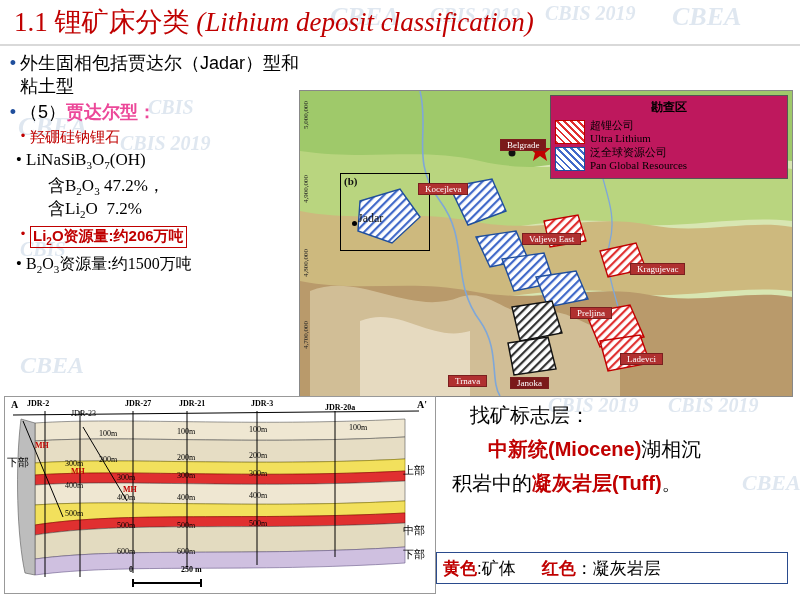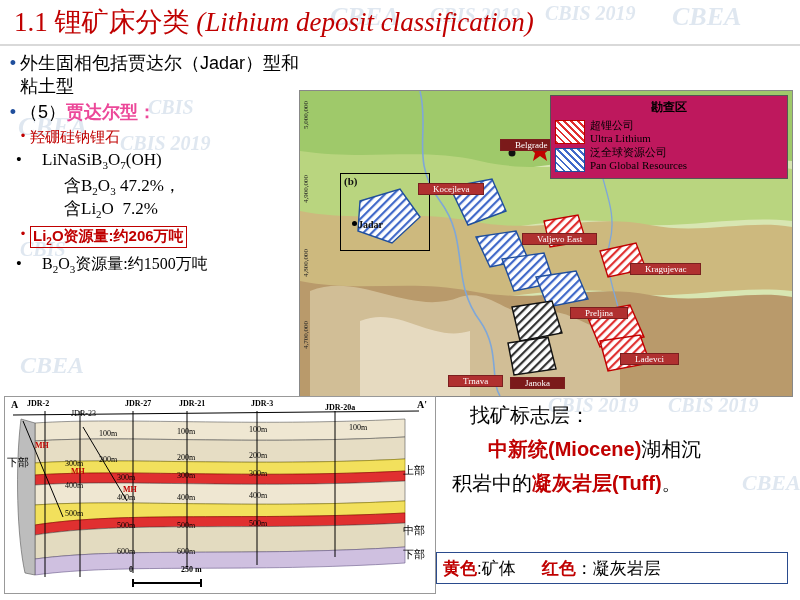--- a/index.html
+++ b/index.html
@@ -40,51 +40,51 @@
   .b-text{font-size:18px;color:#000;line-height:1.3;}
   .b1 .b-text{font-size:18px;}
   .b2 .b-text{font-size:18px;}
   .red{color:#ec4899;}
   .jadarite{
     font-family:"Liberation Serif", serif;
     font-size:20px;color:#1f4e9c;font-weight:bold;font-style:italic;
     margin-left:26px;
   }
   .hydro{font-size:15px;color:#c00000;}
-  .formula{font-family:"Liberation Serif", serif;font-size:17px;color:#000;margin-left:16px;}
+  .formula{font-family:"Liberation Serif", serif;font-size:17px;color:#000;}
   .formula sub{font-size:11px;}
   .indent{margin-left:24px;}
   .boxed{
     display:inline-block;border:1px solid #c00000;padding:0 2px;
     color:#c00000;font-size:15px;font-weight:bold;
   }
   
   .map{
     position:absolute;left:299px;top:90px;width:492px;height:305px;
     border:1px solid #888;overflow:hidden;background:#cfe3a6;
   }
   .legend{
     position:absolute;right:4px;top:4px;width:228px;
     background:#be185d;border:1px solid #555;
     font-family:"Liberation Serif", serif;font-size:11px;color:#000;
     padding:3px 4px 4px 4px;
   }
   .legend-title{text-align:center;font-weight:bold;font-size:12px;margin-bottom:3px;}
-  .legend-row{display:flex;align-items:flex-end;margin-bottom:2px;}
+  .legend-row{display:flex;align-items:center;margin-bottom:2px;}
   .swatch{width:28px;height:22px;flex:0 0 28px;margin-right:5px;border:1px solid #333;}
   .sw-red{background:
      repeating-linear-gradient(45deg,#e03030 0 2px,#ffffff 2px 5px);border-color:#c00000;}
   .sw-blue{background:
      repeating-linear-gradient(45deg,#4169c9 0 2px,#ffffff 2px 5px);border-color:#1f4e9c;}
   .sw-black{background:
      repeating-linear-gradient(45deg,#333 0 2px,#ffffff 2px 5px);border-color:#000;}
   .legend-lines{line-height:1.15;}
   .city{
     position:absolute;font-family:"Liberation Serif", serif;
-    font-size:9px;color:#ffffff;background:#b03030;padding:0 14px;
+    font-size:9px;color:#ffffff;background:#b03030;padding:0 6px;
     border:1px solid #7a1f1f;white-space:nowrap;
   }
   .city.dark{background:#7b1a1a;}
   .pt{position:absolute;width:5px;height:5px;background:#000;border-radius:50%;}
   .map-label{position:absolute;font-family:"Liberation Serif", serif;font-size:10px;color:#111;}
   .inset-box{position:absolute;border:1.5px solid #000;}
   .ytick{
     position:absolute;left:2px;font-family:"Liberation Serif", serif;
     font-size:7px;color:#222;transform:rotate(-90deg);transform-origin:left top;
   }
@@ -216,21 +216,21 @@
     <polygon points="300,250 340,244 350,272 308,280" fill="url(#hred)" stroke="#c00000" stroke-width="1.4"></polygon>
     <polygon points="244,130 278,124 286,150 250,156" fill="url(#hred)" stroke="#c00000" stroke-width="1.3"></polygon>
     <polygon points="300,160 336,152 346,178 308,186" fill="url(#hred)" stroke="#c00000" stroke-width="1.3"></polygon>
 
     <circle cx="212" cy="62" r="3.5" fill="#111"></circle>
     <polygon points="240,50 243,57 251,57 245,62 247,70 240,65 233,70 235,62 229,57 237,57" fill="#c00000"></polygon>
   </svg>
 
   <div class="inset-box" style="left:40px;top:82px;width:88px;height:76px;"></div>
   <div class="map-label" style="left:44px;top:84px;font-size:11px;font-weight:bold">(b)</div>
-  <div class="map-label" style="left:58px;top:128px;font-weight:bold;font-size:10px">Jadar</div>
+  <div class="map-label" style="left:58px;top:120px;font-weight:normal;font-size:12px">Jadar</div>
   <div class="pt" style="left:52px;top:130px"></div>
 
   <div class="city dark" style="left:200px;top:48px">Belgrade</div>
   <div class="city" style="left:118px;top:92px">Kocejleva</div>
   <div class="city" style="left:222px;top:142px">Valjevo East</div>
   <div class="city" style="left:330px;top:172px">Kragujevac</div>
   <div class="city" style="left:270px;top:216px">Preljina</div>
   <div class="city" style="left:320px;top:262px">Ladevci</div>
   <div class="city" style="left:148px;top:284px">Trnava</div>
   <div class="city dark" style="left:210px;top:286px">Janoka</div>

